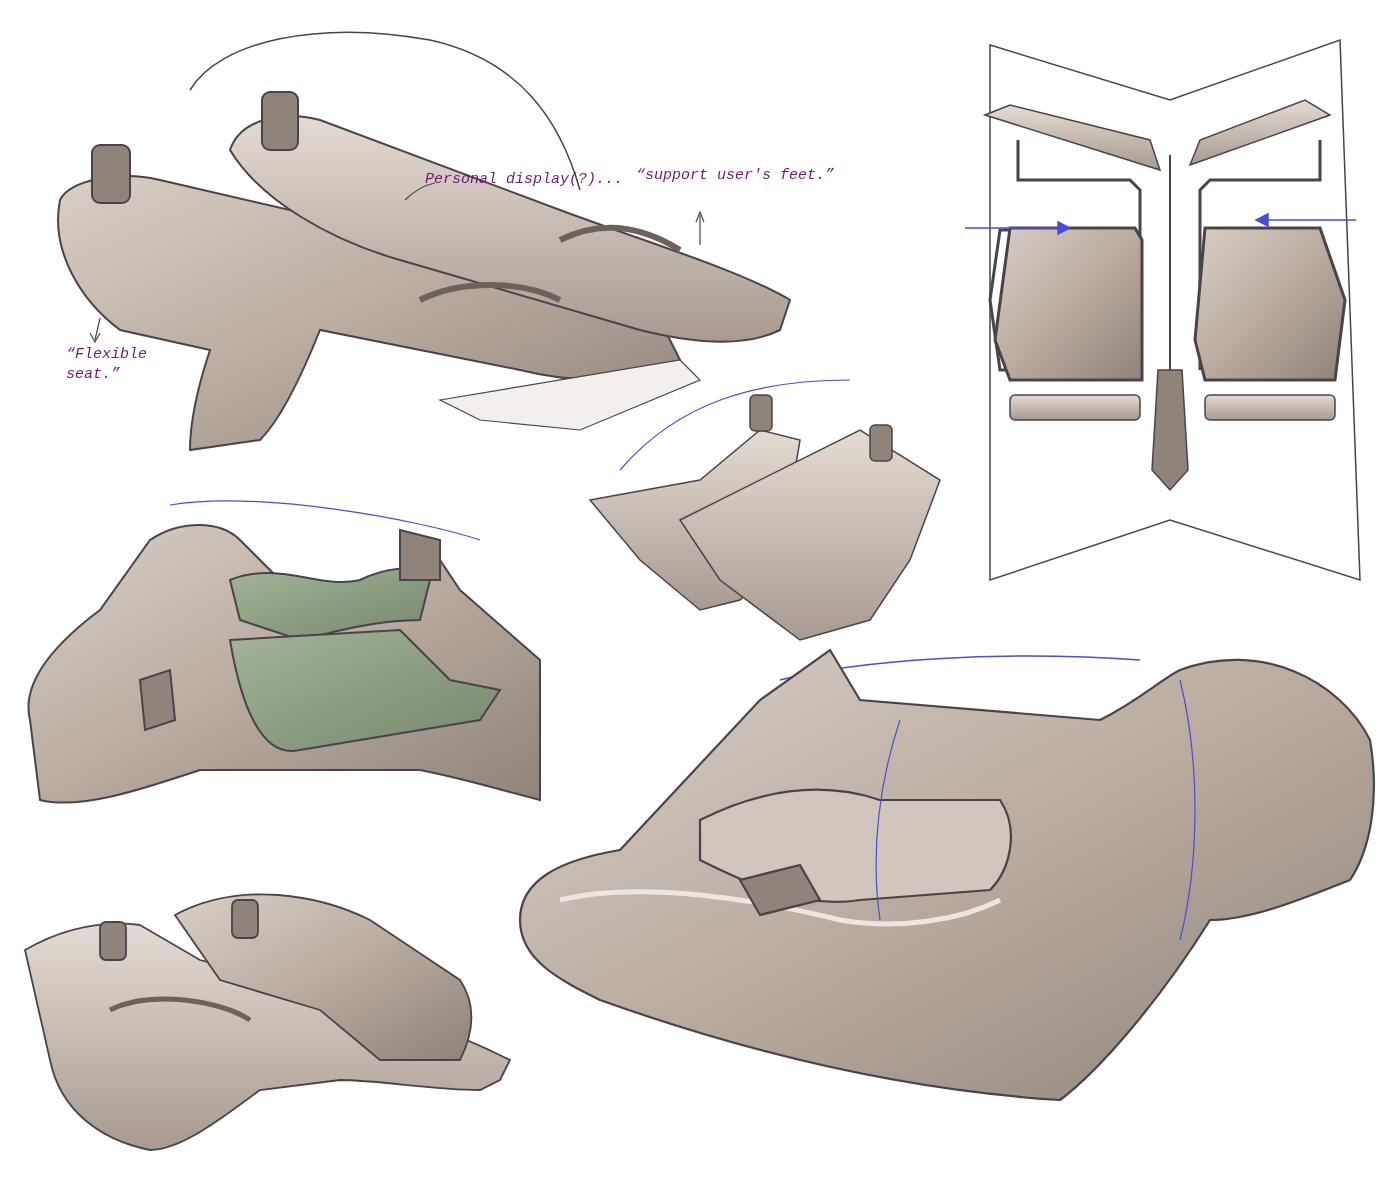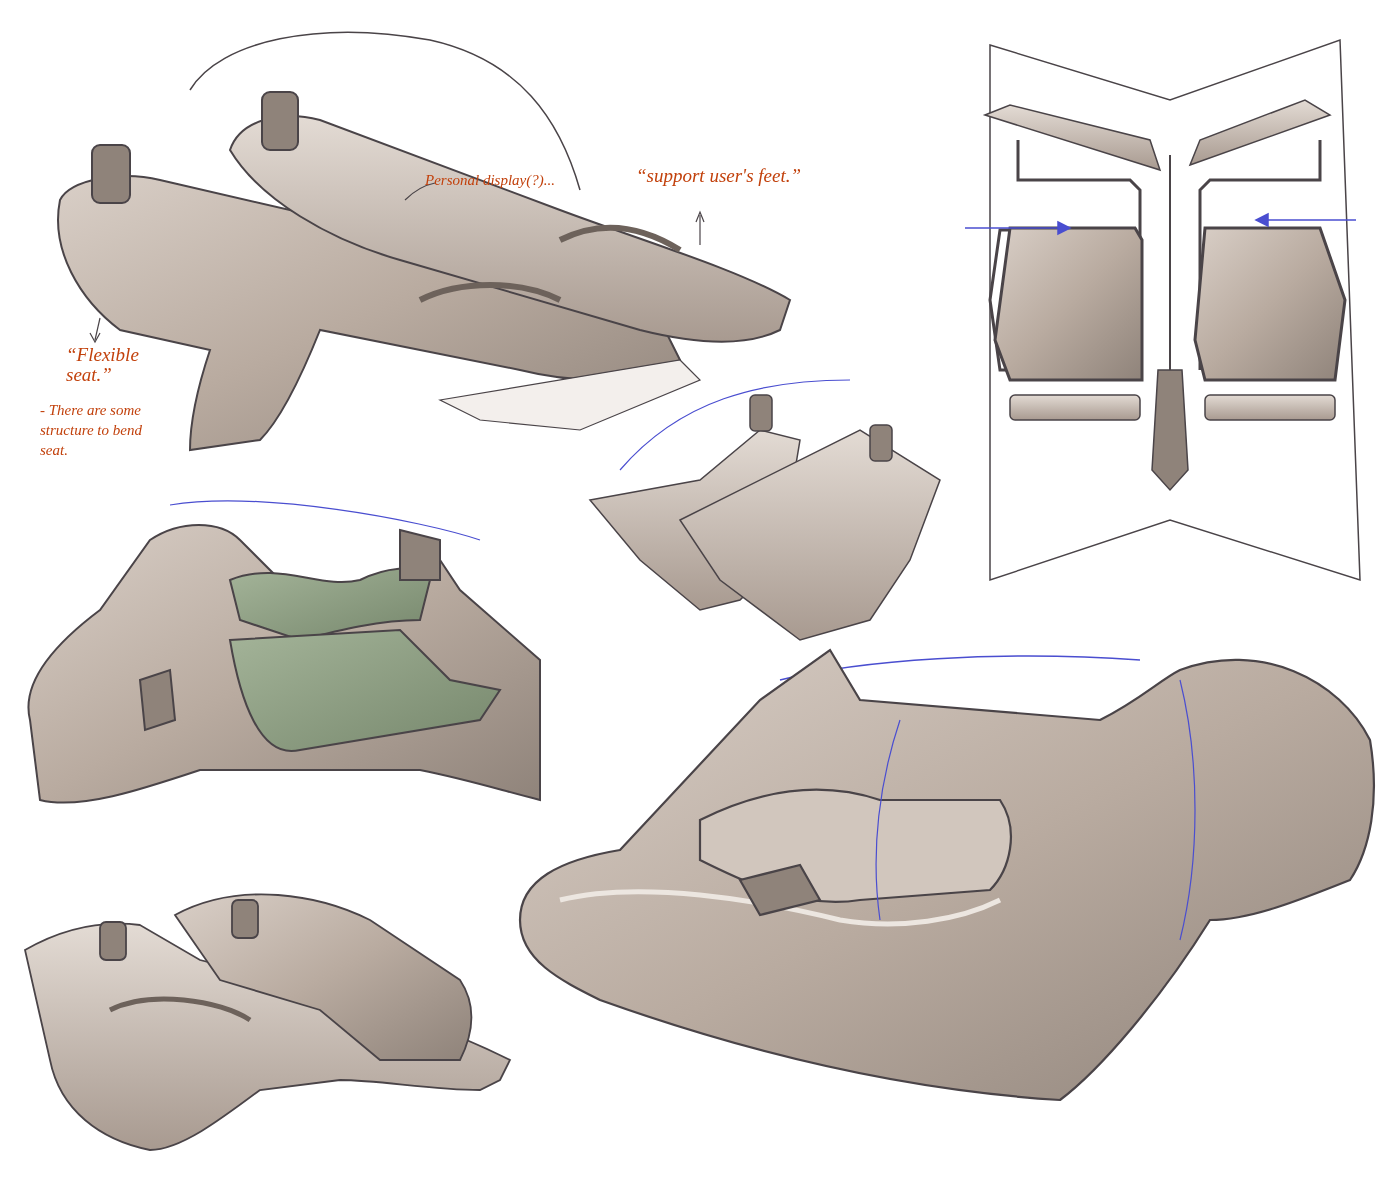--- a/index.html
+++ b/index.html
@@ -1,19 +1,19 @@
 <!DOCTYPE html>
 <html><head>
 <meta charset="utf-8">
 <style>
   html,body{margin:0;padding:0;background:#ffffff;}
   body{width:1400px;height:1198px;position:relative;overflow:hidden;font-family:"DejaVu Serif",serif;}
   .canvas{position:absolute;left:0;top:0;width:1400px;height:1198px;}
-  .note{position:absolute;color:#c2410c;font-family:Liberation Serif, serif;font-style:italic;font-size:15px;line-height:20px;white-space:pre-line;}
-  .note.big{font-size:19px;}
+  .note{position:absolute;color:#701a75;font-family:Liberation Mono, monospace;font-style:italic;font-size:15px;line-height:20px;white-space:pre-line;}
+  .note.big{font-size:15px;}
   svg{position:absolute;left:0;top:0;}
 </style>
 </head>
 <body>
 
 <div class="canvas">
 
 <svg width="1400" height="1198" viewBox="0 0 1400 1198">
   <defs>
     <linearGradient id="warm" x1="0" y1="0" x2="1" y2="1">
@@ -99,19 +99,16 @@
     <path d="M100 318 L95 340"></path>
     <path d="M90 333 L95 342 L100 333"></path>
     <path d="M405 200 C415 190 425 185 435 183"></path>
     <path d="M700 245 L700 215"></path>
     <path d="M696 222 L700 212 L704 222"></path>
   </g>
 </svg>
 
 <div class="note big" style="left:42px;top:345px;margin-left:24px;">“Flexible
   seat.”</div>
-<div class="note" style="left:40px;top:400px;">- There are some
-  structure to bend
-  seat.</div>
 <div class="note" style="left:425px;top:170px;">Personal display(?)...</div>
 <div class="note big" style="left:636px;top:166px;">“support user's feet.”</div>
 
 </div>
 
 </body></html>

